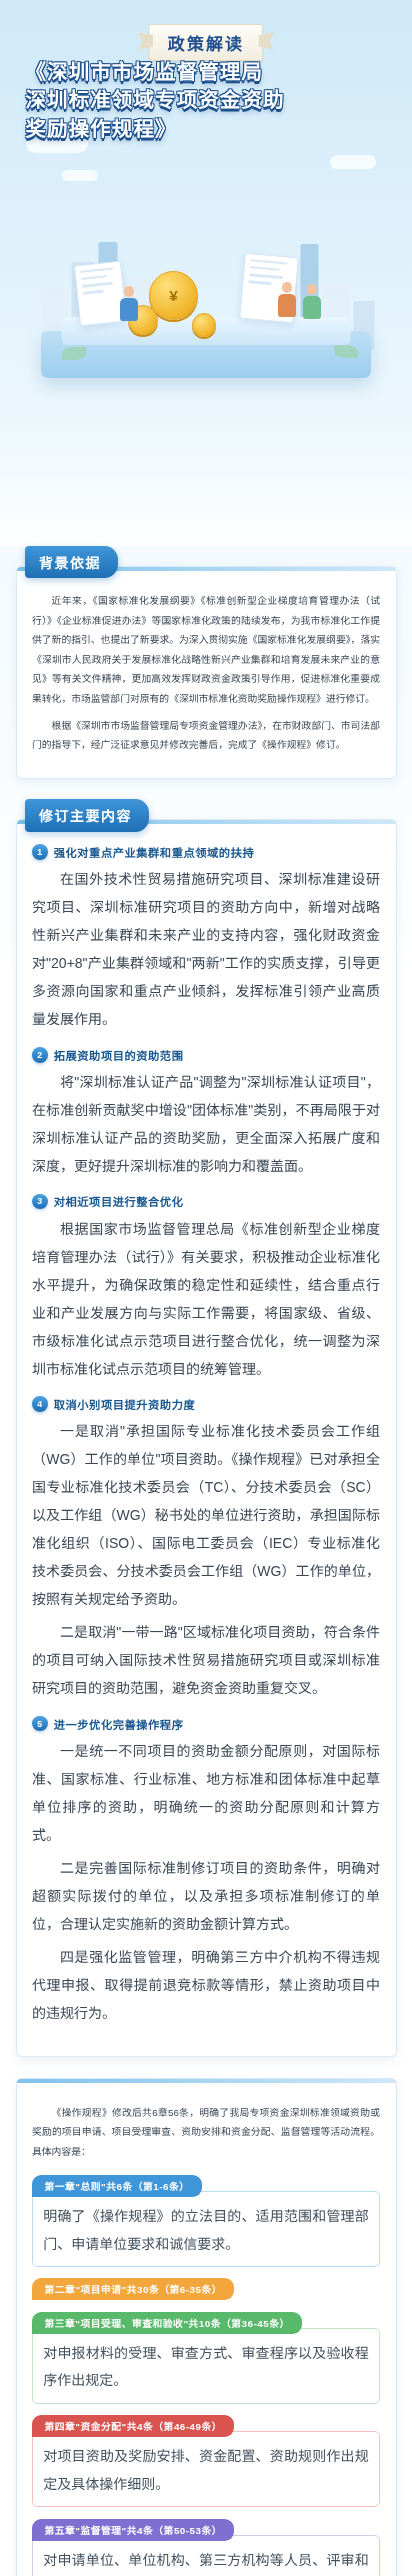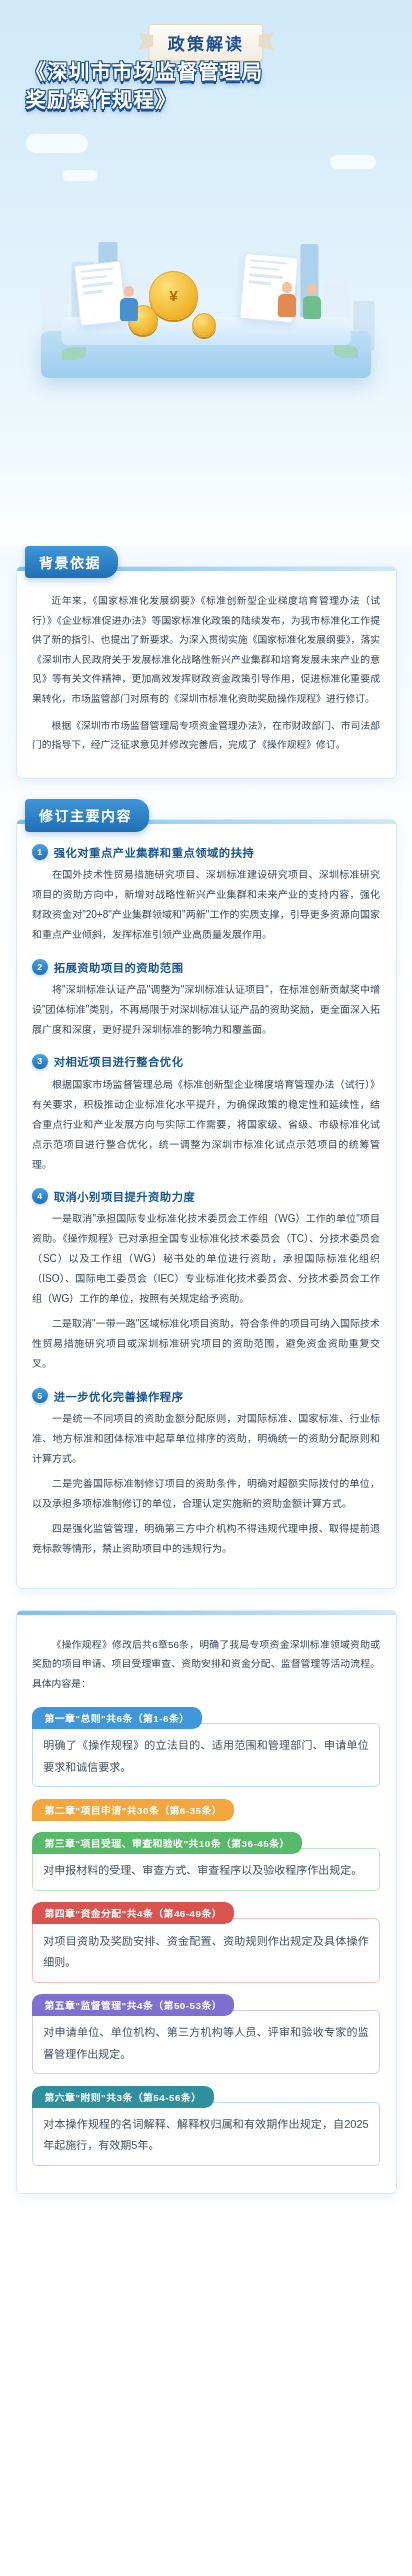--- a/index.html
+++ b/index.html
@@ -202,21 +202,21 @@
     font-weight: bold;
     display: flex; align-items: center; justify-content: center;
     box-shadow: 0 1.5px 3.1px rgba(31,111,181,.3);
   }
   .item-title-text {
     font-size: 11.3px;
     font-weight: bold;
     color: #18578f;
     letter-spacing: 0.5px;
   }
-  .item-body { font-size: 10px; line-height: 2.0; color: #3b4856; text-align: justify; text-indent: 2em; }
+  .item-body { font-size: 14px; line-height: 2.0; color: #3b4856; text-align: justify; text-indent: 2em; }
   .item-body p { margin-bottom: 5.2px; }
 
   
   .intro-box {
     font-size: 9.8px;
     line-height: 2.0;
     color: #3b4856;
     text-align: justify;
     text-indent: 2em;
     margin-bottom: 13.4px;
@@ -229,21 +229,21 @@
     font-weight: bold;
     letter-spacing: 0.5px;
     padding: 4.1px 12.4px;
     border-radius: 9.3px 9.3px 9.3px 0;
   }
   .chap-body {
     margin-top: -6.2px;
     border: 1px solid;
     border-radius: 5.2px;
     padding: 11.3px 10.3px 8.2px 10.3px;
-    font-size: 11px;
+    font-size: 14px;
     line-height: 1.95;
     color: #44525f;
     text-align: justify;
     background: #fff;
   }
   .footer-space { height: 31px; }
 </style>
 </head>
 <body>
 
@@ -251,20 +251,21 @@
 
   <div class="hero">
     <div class="cloud" style="width:62px;height:18.5px;left:26px;top:134px;"></div>
     <div class="cloud" style="width:46px;height:14.4px;left:330px;top:155px;"></div>
     <div class="cloud" style="width:36px;height:11.3px;left:62px;top:170px;"></div>
 
     <div class="ribbon">政策解读</div>
 
     <div class="title-plate">
       <div class="title-line">《深圳市市场监督管理局</div>
+      <div class="title-line">深圳标准领域专项资金资助</div>
       <div class="title-line">奖励操作规程》</div>
     </div>
 
     <div class="illus">
 
       <div class="city">
         <div class="bldg light" style="left:15.5px;width:26px;height:62px;"></div>
         <div class="bldg" style="left:46px;width:23px;height:88px;"></div>
         <div class="bldg dark" style="left:73px;width:18.5px;height:108px;"></div>
         <div class="bldg light" style="left:96px;width:29px;height:72px;"></div>

